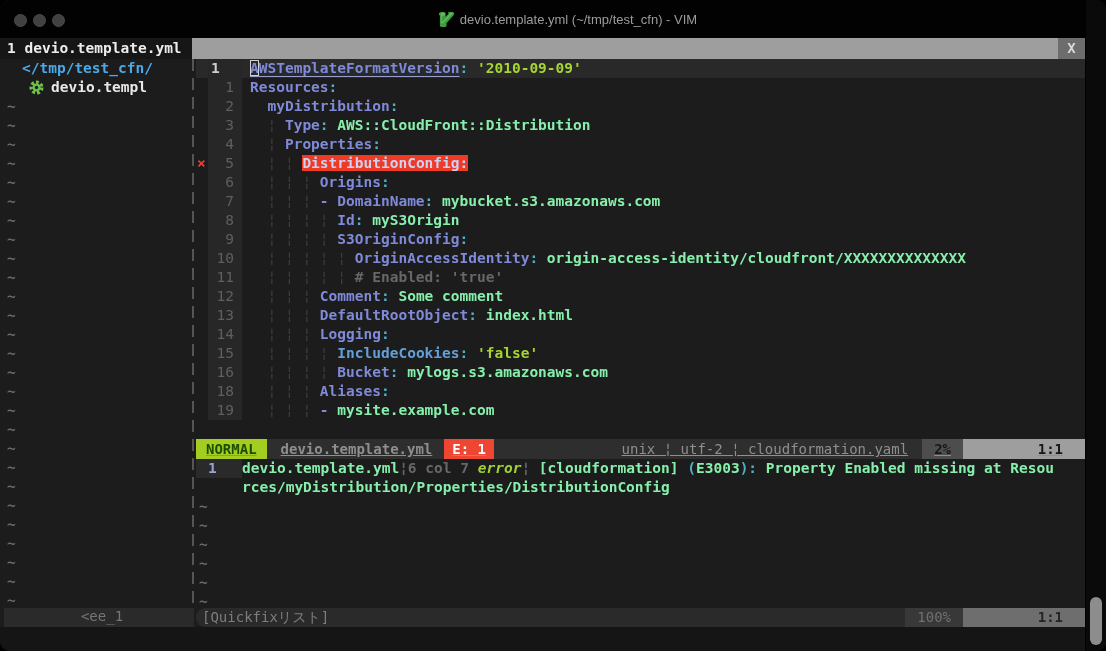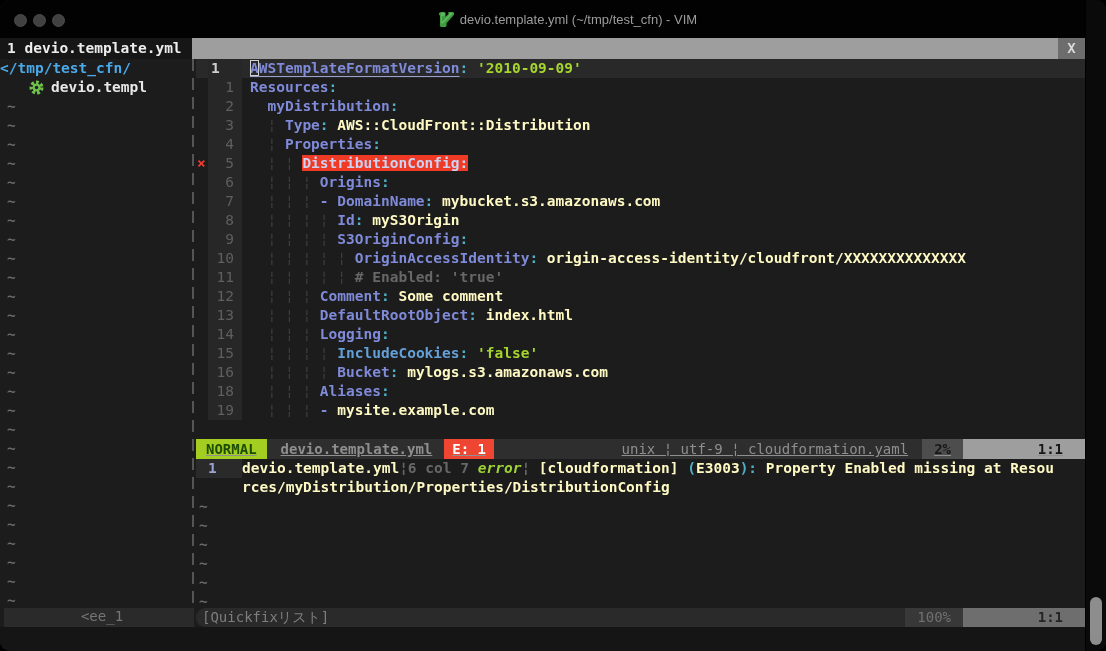--- a/index.html
+++ b/index.html
@@ -20,21 +20,21 @@
   .tabline { position:absolute; left:0; top:38px; width:1085px; height:21px; display:flex; }
   .tabsel { background:#161616; color:#ececec; font-weight:bold; font-size:14.5px;
             line-height:21px; padding:0 10px 0 7px; white-space:pre; }
   .tabfill { flex:1; background:#9e9e9e; }
   .tabclose { width:27px; background:#6d6d6d; color:#d9d9d9; font-weight:bold;
               font-size:14px; line-height:21px; text-align:center; }
 
   
   .sidebar { position:absolute; left:0; top:59px; width:190px; height:549px;
              background:#1c1c1c; overflow:hidden; font-size:14.5px; font-weight:bold; }
-  .sb-root { height:19px; line-height:19px; color:#4aa9e9; white-space:pre; }
+  .sb-root { height:19px; line-height:19px; padding-left:22px; color:#4aa9e9; white-space:pre; }
   .sb-file { height:19px; line-height:19px; padding-left:29px; color:#e8e8e8;
              white-space:nowrap; display:flex; align-items:center; gap:7px; }
   .sb-tildes .trow, .qf-tildes .trow { height:19px; line-height:19px; color:#6a6a6a;
              padding-left:7px; font-weight:bold; }
   .qf-tildes .trow { padding-left:3px; }
 
   
   .vsep { position:absolute; left:192px; top:59px; width:2px; height:549px;
           background:repeating-linear-gradient(180deg,#555 0 12px,transparent 12px 19px); }
 
@@ -46,21 +46,21 @@
   .sign { width:12px; color:#f23a2e; padding-left:1px; }
   .num { width:34px; background:#272727; color:#5f5f5f; text-align:right;
          padding-right:8px; font-weight:normal; }
   .num.abs { text-align:left; padding-left:3px; padding-right:0; color:#cfcfcf; font-weight:bold; }
   .code { white-space:pre; padding-left:8px; }
 
   .tk-k  { color:#7f8ad8; }
   .tk-k2 { color:#64a0d8; }
   .tk-p  { color:#4fb0c6; }
   .tk-s  { color:#a5d52e;text-align:right; }
-  .tk-t  { color:#fef9c3;margin-top:32px; }
+  .tk-t  { color:#86efac;margin-top:32px; }
   .tk-c  { color:#676767; }
   .tk-g  { color:#3e3e3e; font-weight:normal; }
   .tk-e  { background:#ef3b26; color:#cdd1f2; }
   .tk-qe { color:#9ed335;font-style:italic; }
   .tk-u  { color:#7f8ad8; text-decoration:underline; text-underline-offset:3px;
            text-decoration-color:#99a0ce; text-decoration-thickness:1px; }
   .tk-cur{ outline:1px solid #cfcfcf; outline-offset:-1px; }
 
   
   .statusline { position:absolute; display:flex; align-items:center; font-size:14px;
@@ -274,21 +274,21 @@
         <span class="num">19</span>
         <span class="code"><span class="tk-g">  ¦ ¦ ¦ </span><span class="tk-k">- </span><span class="tk-t">mysite.example.com</span></span>
       </div>
     </div>
 
   <div class="statusline sl-main">
     <span class="mode">NORMAL</span>
     <span class="sl-file">devio.template.yml</span>
     <span class="err-badge">E: 1</span>
     <span class="sl-right">
-      <span class="sl-info">unix ¦ utf-9 ¦ cloudformation.yaml</span>
+      <span class="sl-info">unix ¦ utf-2 ¦ cloudformation.yaml</span>
       <span class="blk-pct">2%</span>
       <span class="blk-pos">1:1</span>
     </span>
   </div>
 
   <div class="quickfix" id="quickfix">
       <div class="qrow">
         <span class="qnum band">1</span>
         <span class="qcode"><span class="tk-t">devio.template.yml</span><span class="tk-c">¦6 col 7 </span><span class="tk-qe">error</span><span class="tk-c">¦</span><span class="tk-t"> [cloudformation] </span><span class="tk-p">(</span><span class="tk-t">E3003</span><span class="tk-p">):</span><span class="tk-t"> Property Enabled missing at Resou</span></span>
       </div>

